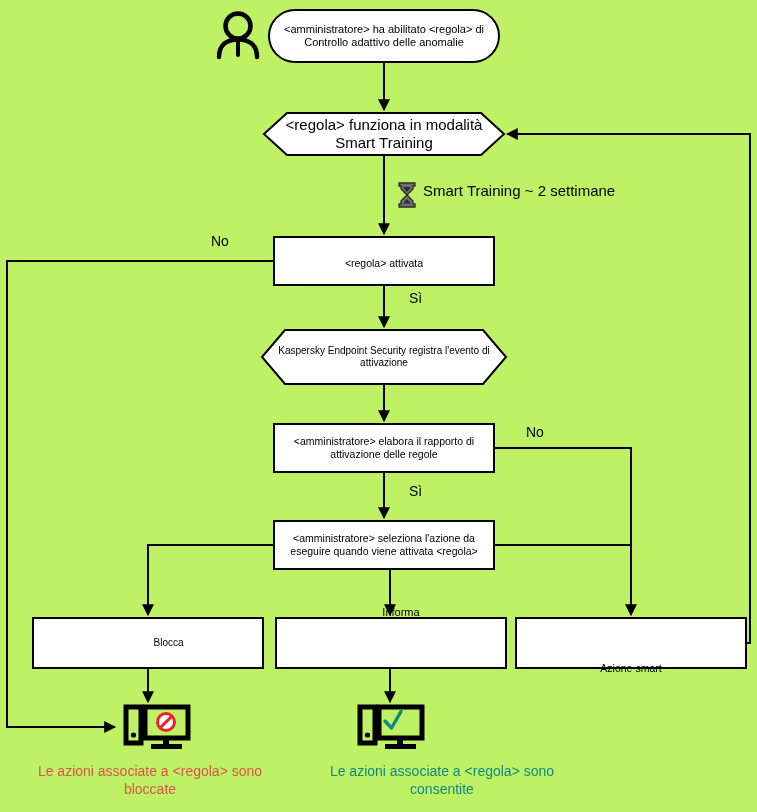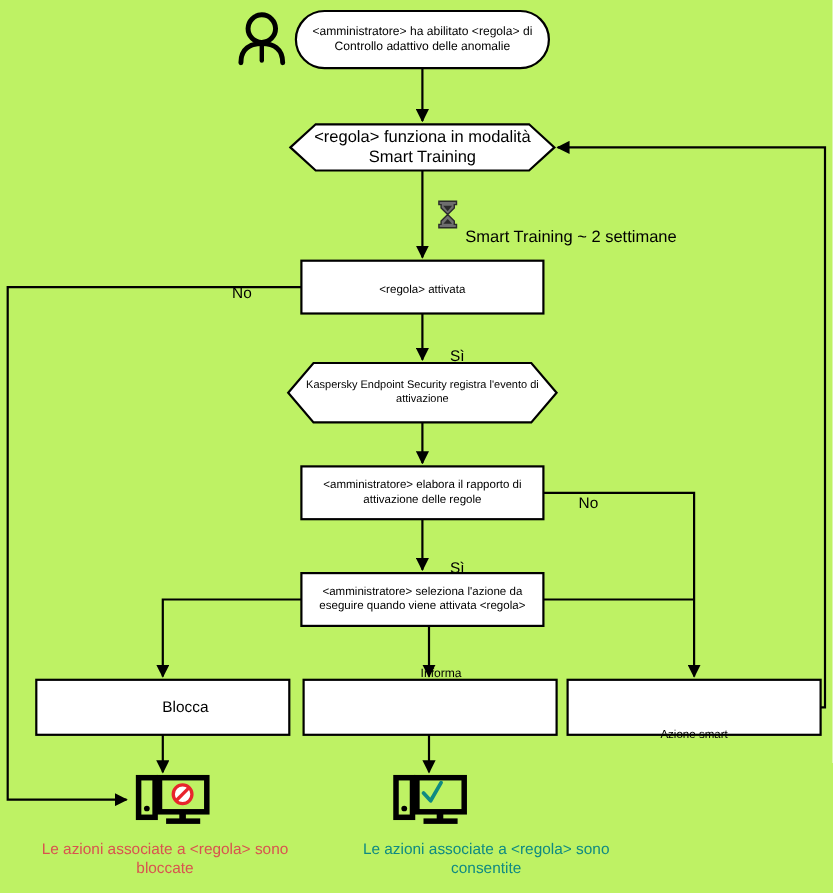--- a/index.html
+++ b/index.html
@@ -33,21 +33,20 @@
     text-align: center;
     line-height: 1.22;
     color: #000000;
     pointer-events: none;
     white-space: pre-line;
   }
   .lbl {
     position: absolute;
     color: #000000;
     white-space: nowrap;
-    margin-top: 25px;
   }
   .caption {
     position: absolute;
     text-align: center;
     line-height: 1.3;
     white-space: pre-line;
   }
 </style>
 </head>
 <body>
@@ -153,21 +152,21 @@
 
   <div class="node-text" style="left:265px; top:330px; width:238px; height:54px; font-size:10px;">Kaspersky Endpoint Security registra l'evento di
 attivazione</div>
 
   <div class="node-text" style="left:276px; top:424px; width:216px; height:48px; font-size:10.5px;">&lt;amministratore&gt; elabora il rapporto di
 attivazione delle regole</div>
 
   <div class="node-text" style="left:276px; top:521px; width:216px; height:48px; font-size:10.5px;">&lt;amministratore&gt; seleziona l'azione da
 eseguire quando viene attivata &lt;regola&gt;</div>
 
-  <div class="node-text" style="left:34px; top:618px; width:269px; height:50px; font-size:14px;">Blocca</div>
+  <div class="node-text" style="left:34px; top:618px; width:269px; height:50px; font-size:10px;">Blocca</div>
 
   <div class="node-text" style="left:277px; top:588px; width:248px; height:50px; font-size:11px;">Informa</div>
 
   <div class="node-text" style="left:517px; top:643px; width:228px; height:50px; font-size:10.5px;">Azione smart</div>
 
   <div class="lbl" style="left:423px; top:182px; font-size:15px;">Smart Training ~ 2 settimane</div>
 
   <div class="lbl" style="left:211px; top:233px; font-size:14px;">No</div>
 
   <div class="lbl" style="left:409px; top:290px; font-size:14px;">Sì</div>

